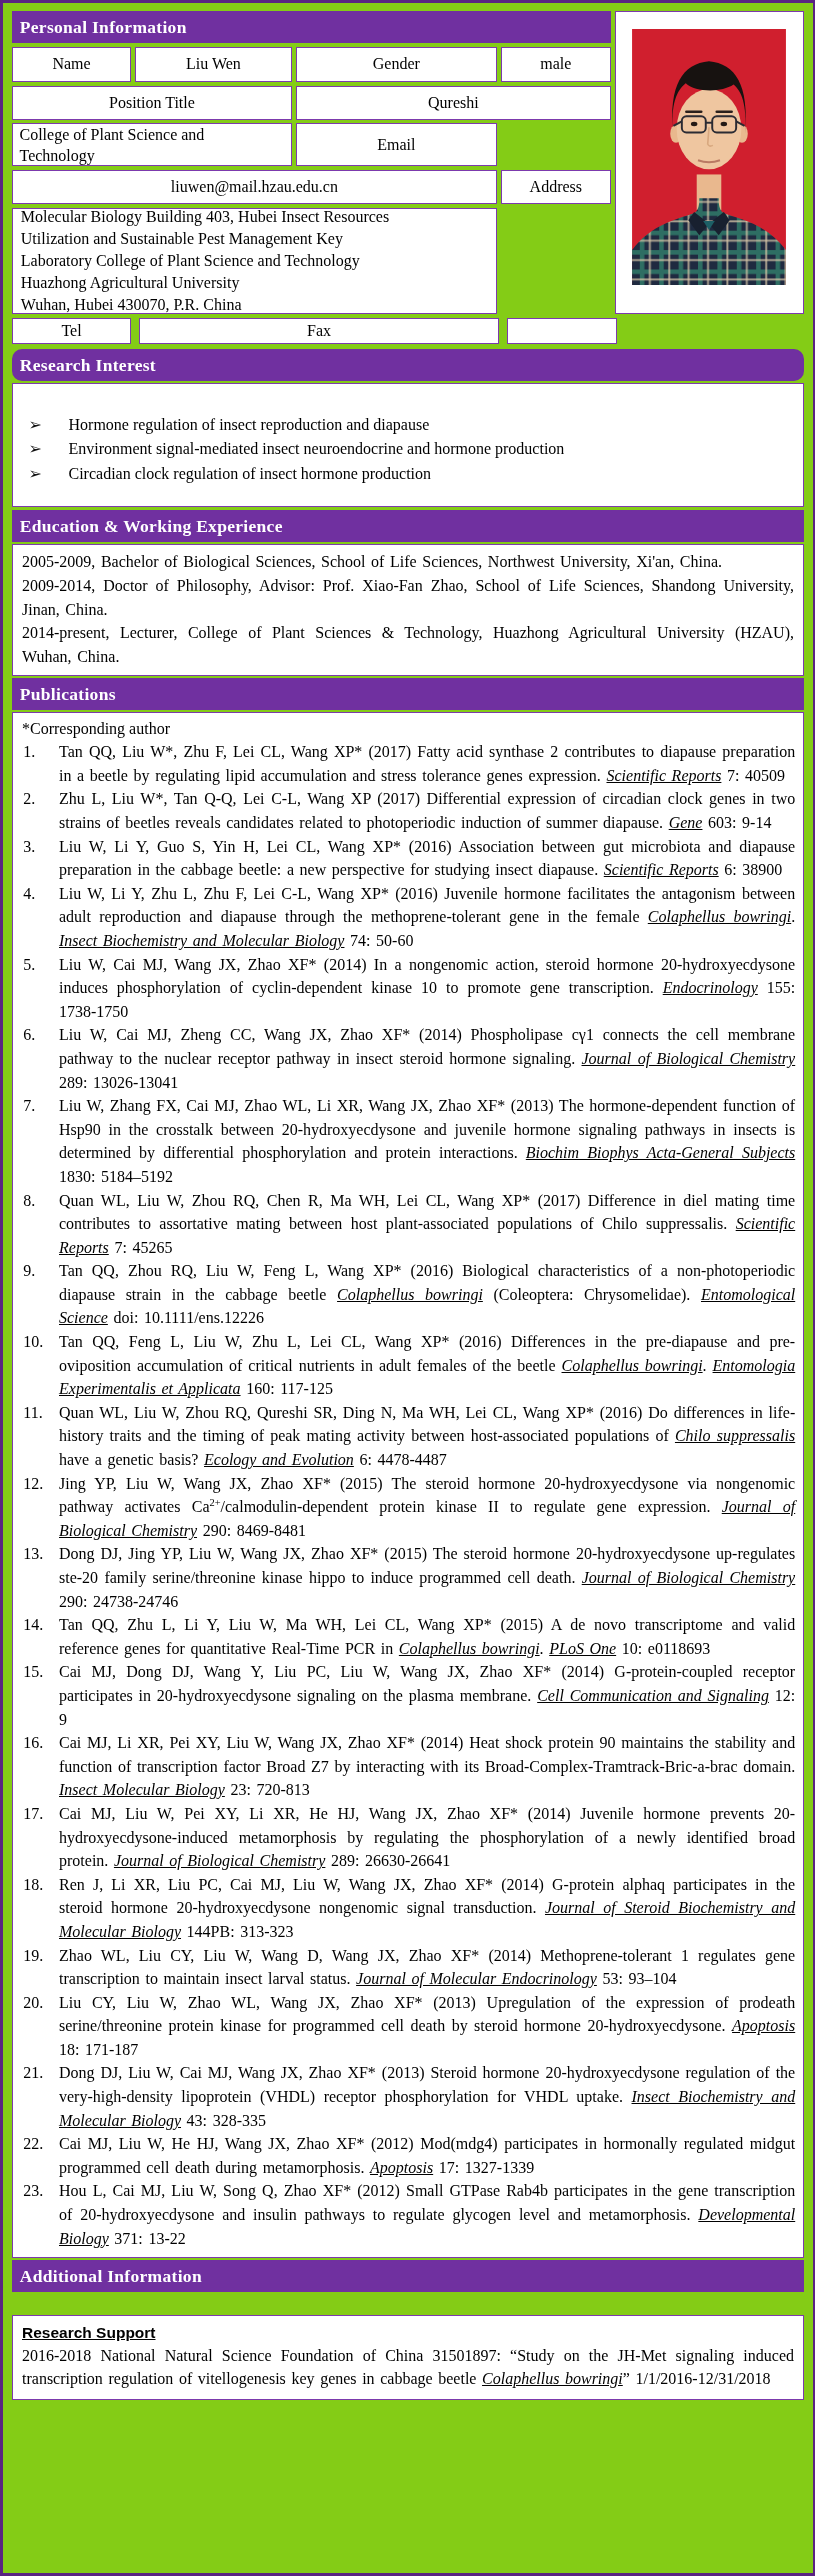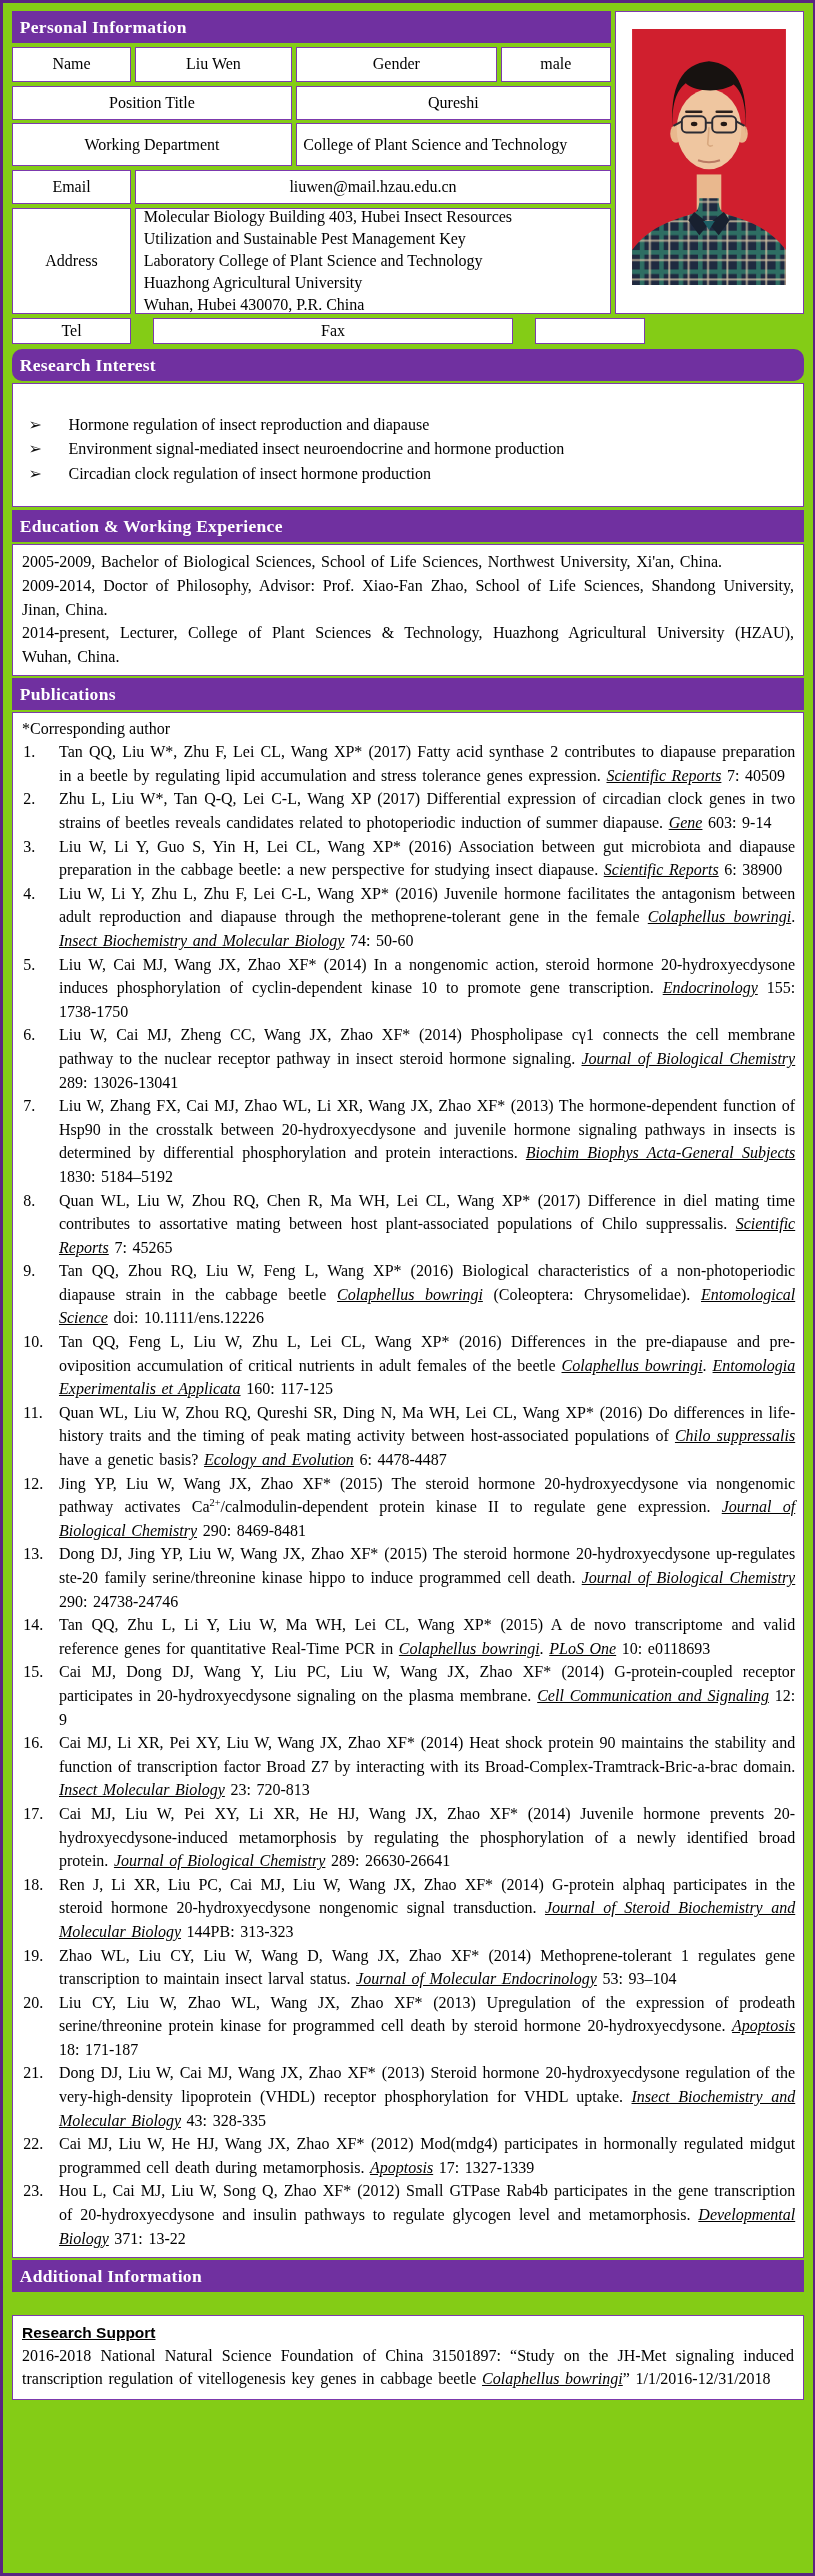--- a/index.html
+++ b/index.html
@@ -42,21 +42,21 @@
   .cell.left{justify-content:flex-start;text-align:left;padding:1.3px 6.5px;line-height:21.4px;}
   .span2{grid-column:span 2;}
   .span3{grid-column:span 3;}
   .addr{
     display:flex;flex-direction:column;justify-content:center;align-items:flex-start;
     padding:2.6px 7.8px;text-align:left;
   }
   .addr div{line-height:22px;}
   .tel-grid{
     display:grid;grid-template-columns:119px 360px 110px 1fr;
-    grid-template-rows:26px;gap:22px;margin-top:3.9px;
+    grid-template-rows:26px;gap:8px;margin-top:3.9px;
   }
   
   .box{border:1.3px solid var(--line);box-sizing:border-box;background:#fff;}
   .mt8{margin-top:5.2px;border-radius:10px;} .mt5{margin-top:3.2px;} .mt3{margin-top:1.9px;}
   
   .ri-box{min-height:124px;padding:28.5px 9px 6.5px 6.5px;}
   .ri-item{display:flex;line-height:24.6px;font-size:16px;}
   .ri-bullet{width:40px;flex:none;padding-left:9px;color:#111;}
   .ri-text{flex:1;}
   
@@ -89,21 +89,20 @@
       <div class="bar">Personal Information</div>
       <div class="pi-grid">
         <div class="cell">Name</div>
         <div class="cell">Liu Wen</div>
         <div class="cell">Gender</div>
         <div class="cell">male</div>
 
         <div class="cell span2">Position Title</div>
         <div class="cell span2">Qureshi</div>
 
-        <div class="cell span2">Working Department</div>
         <div class="cell span2 left" style="padding-right:30px;">College of Plant Science and Technology</div>
 
         <div class="cell">Email</div>
         <div class="cell span3">liuwen@mail.hzau.edu.cn</div>
 
         <div class="cell">Address</div>
         <div class="cell span3 addr">
             <div>Molecular Biology Building 403, Hubei Insect Resources</div>
             <div>Utilization and Sustainable Pest Management Key</div>
             <div>Laboratory College of Plant Science and Technology</div>

